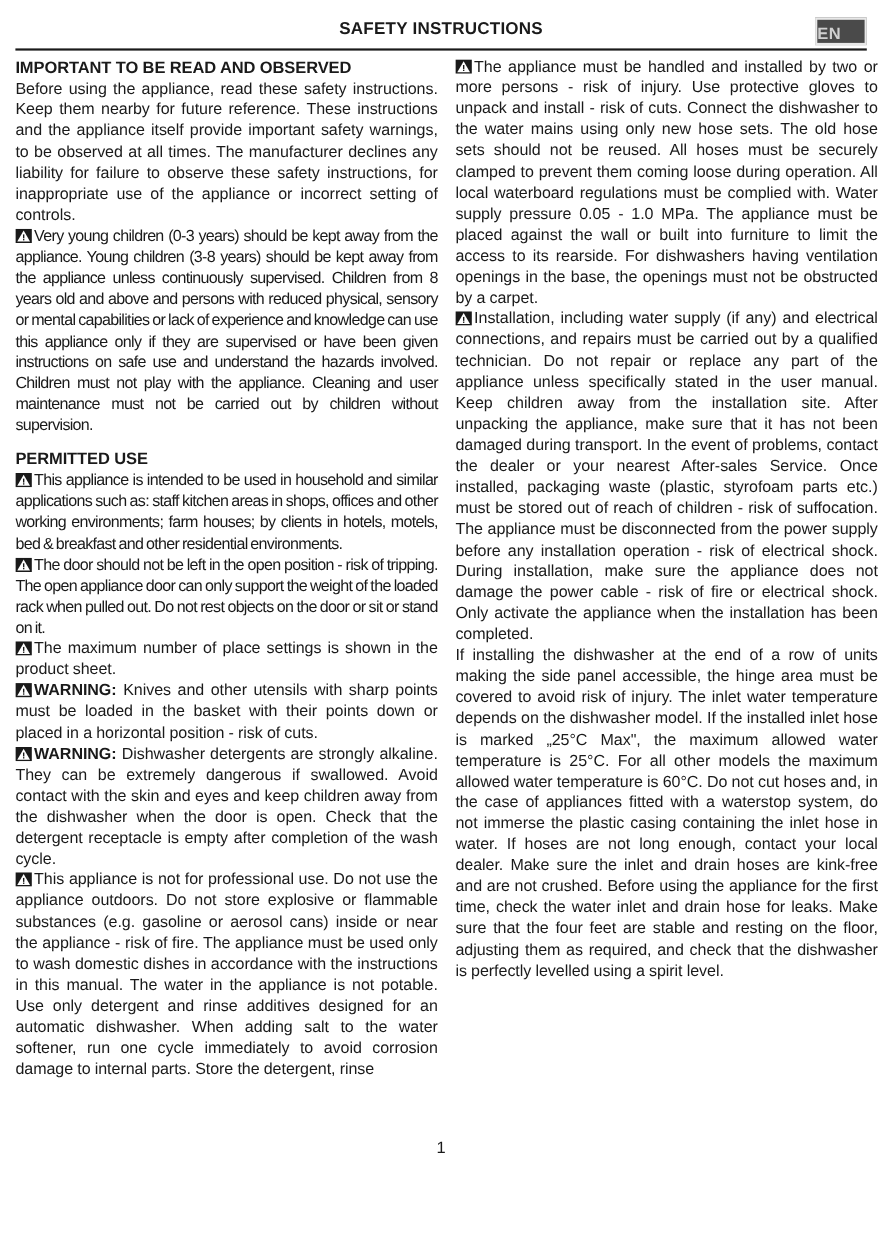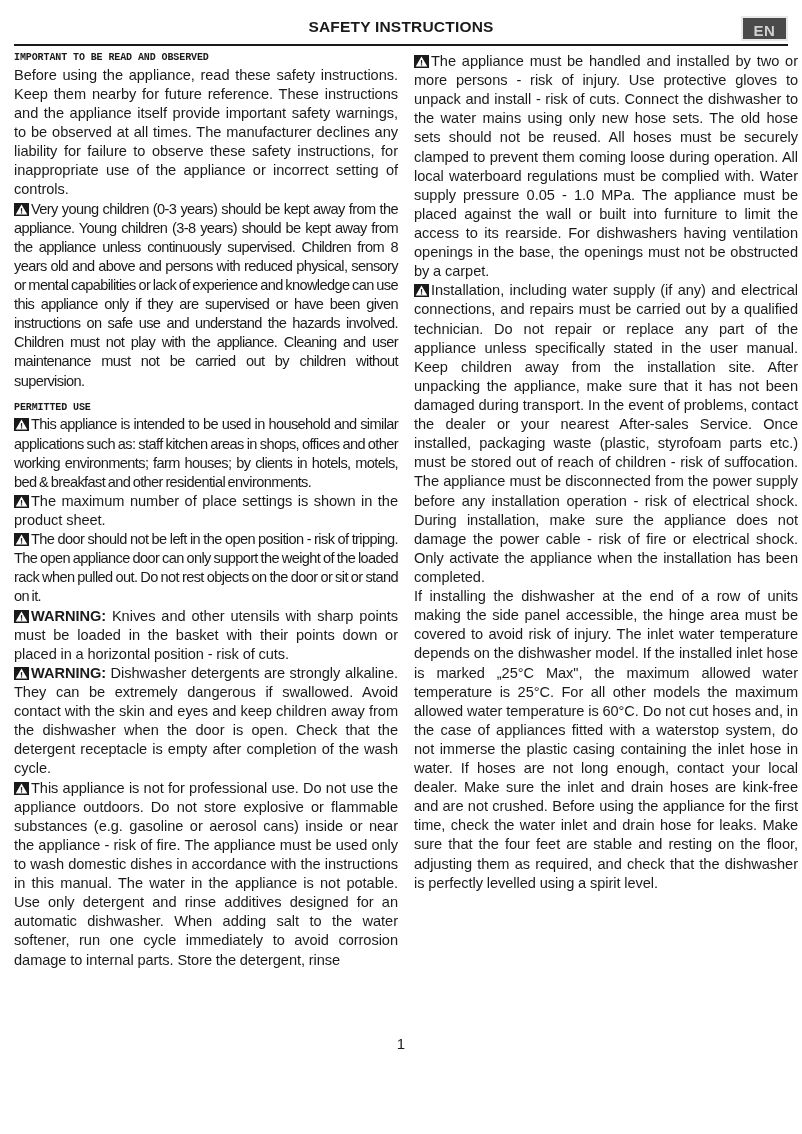--- a/index.html
+++ b/index.html
@@ -44,21 +44,21 @@
     right: 0;
     top: 16px;
     width: 47px;
     height: 25px;
     background: #4a4a4a;
     border: 2px solid #e8e8e8;
     color: #d0d0d0;
     font-size: 15px;
     font-weight: bold;
     line-height: 25px;
-    text-align: center;
+    text-align: left;
     letter-spacing: 0.5px;
     box-sizing: border-box;
   }
   .header-rule {
     position: absolute;
     left: 0;
     right: 0;
     top: 44px;
     height: 2px;
     background: #1a1a1a;
@@ -69,26 +69,25 @@
     display: flex;
     gap: 16px;
     margin-top: 6px;
   }
   .col {
     width: 384px;
     flex: 0 0 384px;
   }
 
   h2.section-title {
-    font-size: 10px;
+    font-size: 15px;
     font-weight: bold;
     margin: 0 0 1px 0;
     line-height: 1.28;
     letter-spacing: -0.1px;
-    font-family: Liberation Mono, monospace;
   }
   .col .section-title.spaced {
     margin-top: 11px;
   }
 
   p.para {
     margin: 0;
     font-size: 14.6px;
     line-height: 1.31;
     text-align: justify;
@@ -154,34 +153,34 @@
       <h2 class="section-title spaced">PERMITTED USE</h2>
 
 
       <p class="para condensed"><span class="warn-icon"><svg width="15" height="13" viewBox="0 0 15 13">
               <rect x="0" y="0" width="15" height="13" fill="#1a1a1a"></rect>
               <path d="M7.5 1.6 L13.3 11.6 L1.7 11.6 Z" fill="#ffffff"></path>
               <rect x="6.9" y="5.1" width="1.25" height="3.6" fill="#1a1a1a"></rect>
               <rect x="6.9" y="9.3" width="1.25" height="1.25" fill="#1a1a1a"></rect>
             </svg></span><span>This appliance is intended to be used in household and similar applications such as: staff kitchen areas in shops, offices and other working environments; farm houses; by clients in hotels, motels, bed &amp; breakfast and other residential environments.</span></p>
 
+      <p class="para condensed"><span class="warn-icon"><svg width="15" height="13" viewBox="0 0 15 13">
+              <rect x="0" y="0" width="15" height="13" fill="#1a1a1a"></rect>
+              <path d="M7.5 1.6 L13.3 11.6 L1.7 11.6 Z" fill="#ffffff"></path>
+              <rect x="6.9" y="5.1" width="1.25" height="3.6" fill="#1a1a1a"></rect>
+              <rect x="6.9" y="9.3" width="1.25" height="1.25" fill="#1a1a1a"></rect>
+            </svg></span><span>The door should not be left in the open position - risk of tripping. The open appliance door can only support the weight of the loaded rack when pulled out. Do not rest objects on the door or sit or stand on it.</span></p>
+
       <p class="para"><span class="warn-icon"><svg width="15" height="13" viewBox="0 0 15 13">
               <rect x="0" y="0" width="15" height="13" fill="#1a1a1a"></rect>
               <path d="M7.5 1.6 L13.3 11.6 L1.7 11.6 Z" fill="#ffffff"></path>
               <rect x="6.9" y="5.1" width="1.25" height="3.6" fill="#1a1a1a"></rect>
               <rect x="6.9" y="9.3" width="1.25" height="1.25" fill="#1a1a1a"></rect>
             </svg></span><span>The maximum number of place settings is shown in the product sheet.</span></p>
 
-      <p class="para condensed"><span class="warn-icon"><svg width="15" height="13" viewBox="0 0 15 13">
-              <rect x="0" y="0" width="15" height="13" fill="#1a1a1a"></rect>
-              <path d="M7.5 1.6 L13.3 11.6 L1.7 11.6 Z" fill="#ffffff"></path>
-              <rect x="6.9" y="5.1" width="1.25" height="3.6" fill="#1a1a1a"></rect>
-              <rect x="6.9" y="9.3" width="1.25" height="1.25" fill="#1a1a1a"></rect>
-            </svg></span><span>The door should not be left in the open position - risk of tripping. The open appliance door can only support the weight of the loaded rack when pulled out. Do not rest objects on the door or sit or stand on it.</span></p>
-
       <p class="para"><span class="warn-icon"><svg width="15" height="13" viewBox="0 0 15 13">
               <rect x="0" y="0" width="15" height="13" fill="#1a1a1a"></rect>
               <path d="M7.5 1.6 L13.3 11.6 L1.7 11.6 Z" fill="#ffffff"></path>
               <rect x="6.9" y="5.1" width="1.25" height="3.6" fill="#1a1a1a"></rect>
               <rect x="6.9" y="9.3" width="1.25" height="1.25" fill="#1a1a1a"></rect>
             </svg></span><b>WARNING:</b><span> Knives and other utensils with sharp points must be loaded in the basket with their points down or placed in a horizontal position - risk of cuts.</span></p>
 
       <p class="para"><span class="warn-icon"><svg width="15" height="13" viewBox="0 0 15 13">
               <rect x="0" y="0" width="15" height="13" fill="#1a1a1a"></rect>
               <path d="M7.5 1.6 L13.3 11.6 L1.7 11.6 Z" fill="#ffffff"></path>

